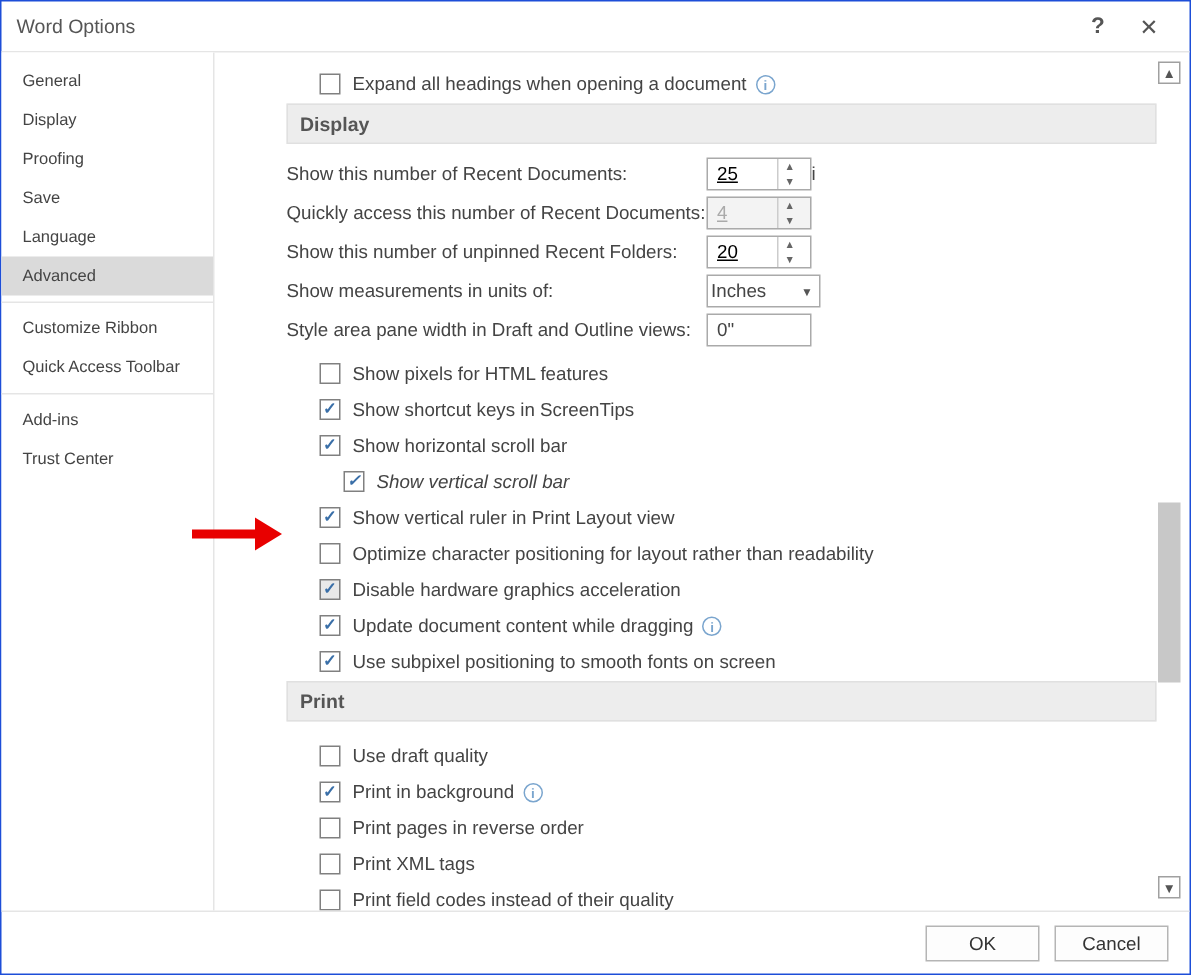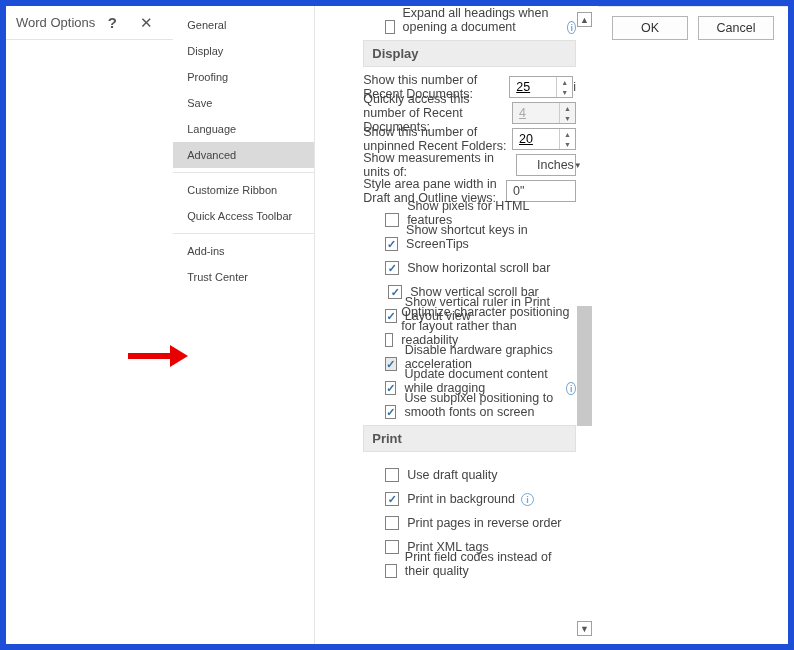--- a/index.html
+++ b/index.html
@@ -1,19 +1,19 @@
 <!DOCTYPE html>
 <html><head>
 <meta charset="utf-8">
 <style>
   * { box-sizing: border-box; font-family: "Segoe UI", Arial, sans-serif; }
   html, body { margin:0; padding:0; }
   body { background:#fff; width:794px; height:650px; position:relative; overflow:hidden; }
 
-  .dialog { width:794px; height:650px; border:6px solid #1d4ed8; display:flex; flex-direction:row; }
+  .dialog { width:794px; height:650px; border:1px solid #1d4ed8; display:flex; flex-direction:column; }
 
   .titlebar { height:34px; display:flex; align-items:center; padding:0 10px; font-size:13px; color:#555; border-bottom:1px solid #e5e5e5; }
   .titlebar .spacer { flex:1; }
   .titlebar .ctl { width:34px; text-align:center; font-size:15px; color:#555; cursor:default; }
   .titlebar .ctl.help { font-weight:bold; }
 
   .body { flex:1; display:flex; min-height:0; }
 
   .sidebar { width:142px; background:#fff; border-right:1px solid #e5e5e5; padding-top:6px; font-size:11px; color:#444; }
   .side-item { padding:7px 14px; cursor:default; }
@@ -37,21 +37,21 @@
   .sectionhead { background:#ededed; border:1px solid #e0e0e0; padding:5px 8px; font-size:13px; font-weight:600; color:#555; margin:6px 0 8px 0; }
 
   .formrow { display:flex; align-items:center; height:24px; margin:2px 0; font-size:12.5px; color:#444; }
   .formrow .lab { width:280px; }
   .spinbox { width:70px; height:22px; border:1px solid #aaa; display:flex; align-items:center; }
   .spinbox input { border:none; width:46px; padding:0 6px; font-size:12.5px; outline:none; background:transparent;text-decoration:underline; }
   .spinbox .spinbtns { width:16px; display:flex; flex-direction:column; }
   .spinbox .spnb { height:10px; border-left:1px solid #ccc; font-size:7px; display:flex; align-items:center; justify-content:center; color:#666; }
   .spinbox.disabled { background:#f3f3f3; color:#aaa; }
   .spinbox.disabled input { color:#aaa; }
-  .combobox { width:60px; height:22px; border:1px solid #aaa; display:flex; align-items:center; padding:0 4px 0 20px; font-size:12.5px; color:#444; }
+  .combobox { width:76px; height:22px; border:1px solid #aaa; display:flex; align-items:center; padding:0 4px 0 2px; font-size:12.5px; color:#444; }
   .combobox .dd { margin-left:auto; font-size:8px; color:#555; }
   .textin { width:70px; height:22px; border:1px solid #aaa; padding:0 6px; font-size:12.5px; color:#444; }
 
   .arrow { position:absolute; left:128px; top:345px; pointer-events:none; }
   .arrow-line { position:absolute; left:0; top:8px; width:44px; height:6px; background:#e80000; }
   .arrow-head { position:absolute; left:42px; top:0; width:0; height:0; border-top:11px solid transparent; border-bottom:11px solid transparent; border-left:18px solid #e80000; }
 
   .footer { height:42px; border-top:1px solid #e5e5e5; display:flex; align-items:center; justify-content:flex-end; padding:0 14px; gap:10px; }
   .btn { width:76px; height:24px; border:1px solid #b5b5b5; background:#fdfdfd; font-size:12.5px; color:#333; display:flex; align-items:center; justify-content:center; cursor:default; }
 
@@ -153,21 +153,21 @@
               <label>Show pixels for HTML features</label>
             </div>
             <div class="row" style="margin-left: 22px;">
               <span class="chk checked"></span>
               <label>Show shortcut keys in ScreenTips</label>
             </div>
             <div class="row" style="margin-left: 22px;">
               <span class="chk checked"></span>
               <label>Show horizontal scroll bar</label>
             </div>
-            <div class="row" style="margin-left: 25px;">
+            <div class="row" style="margin-left: 38px; font-style: italic;">
               <span class="chk checked"></span>
               <label>Show vertical scroll bar</label>
             </div>
             <div class="row" style="margin-left: 22px;">
               <span class="chk checked"></span>
               <label>Show vertical ruler in Print Layout view</label>
             </div>
             <div class="row" style="margin-left: 22px;">
               <span class="chk"></span>
               <label>Optimize character positioning for layout rather than readability</label>

